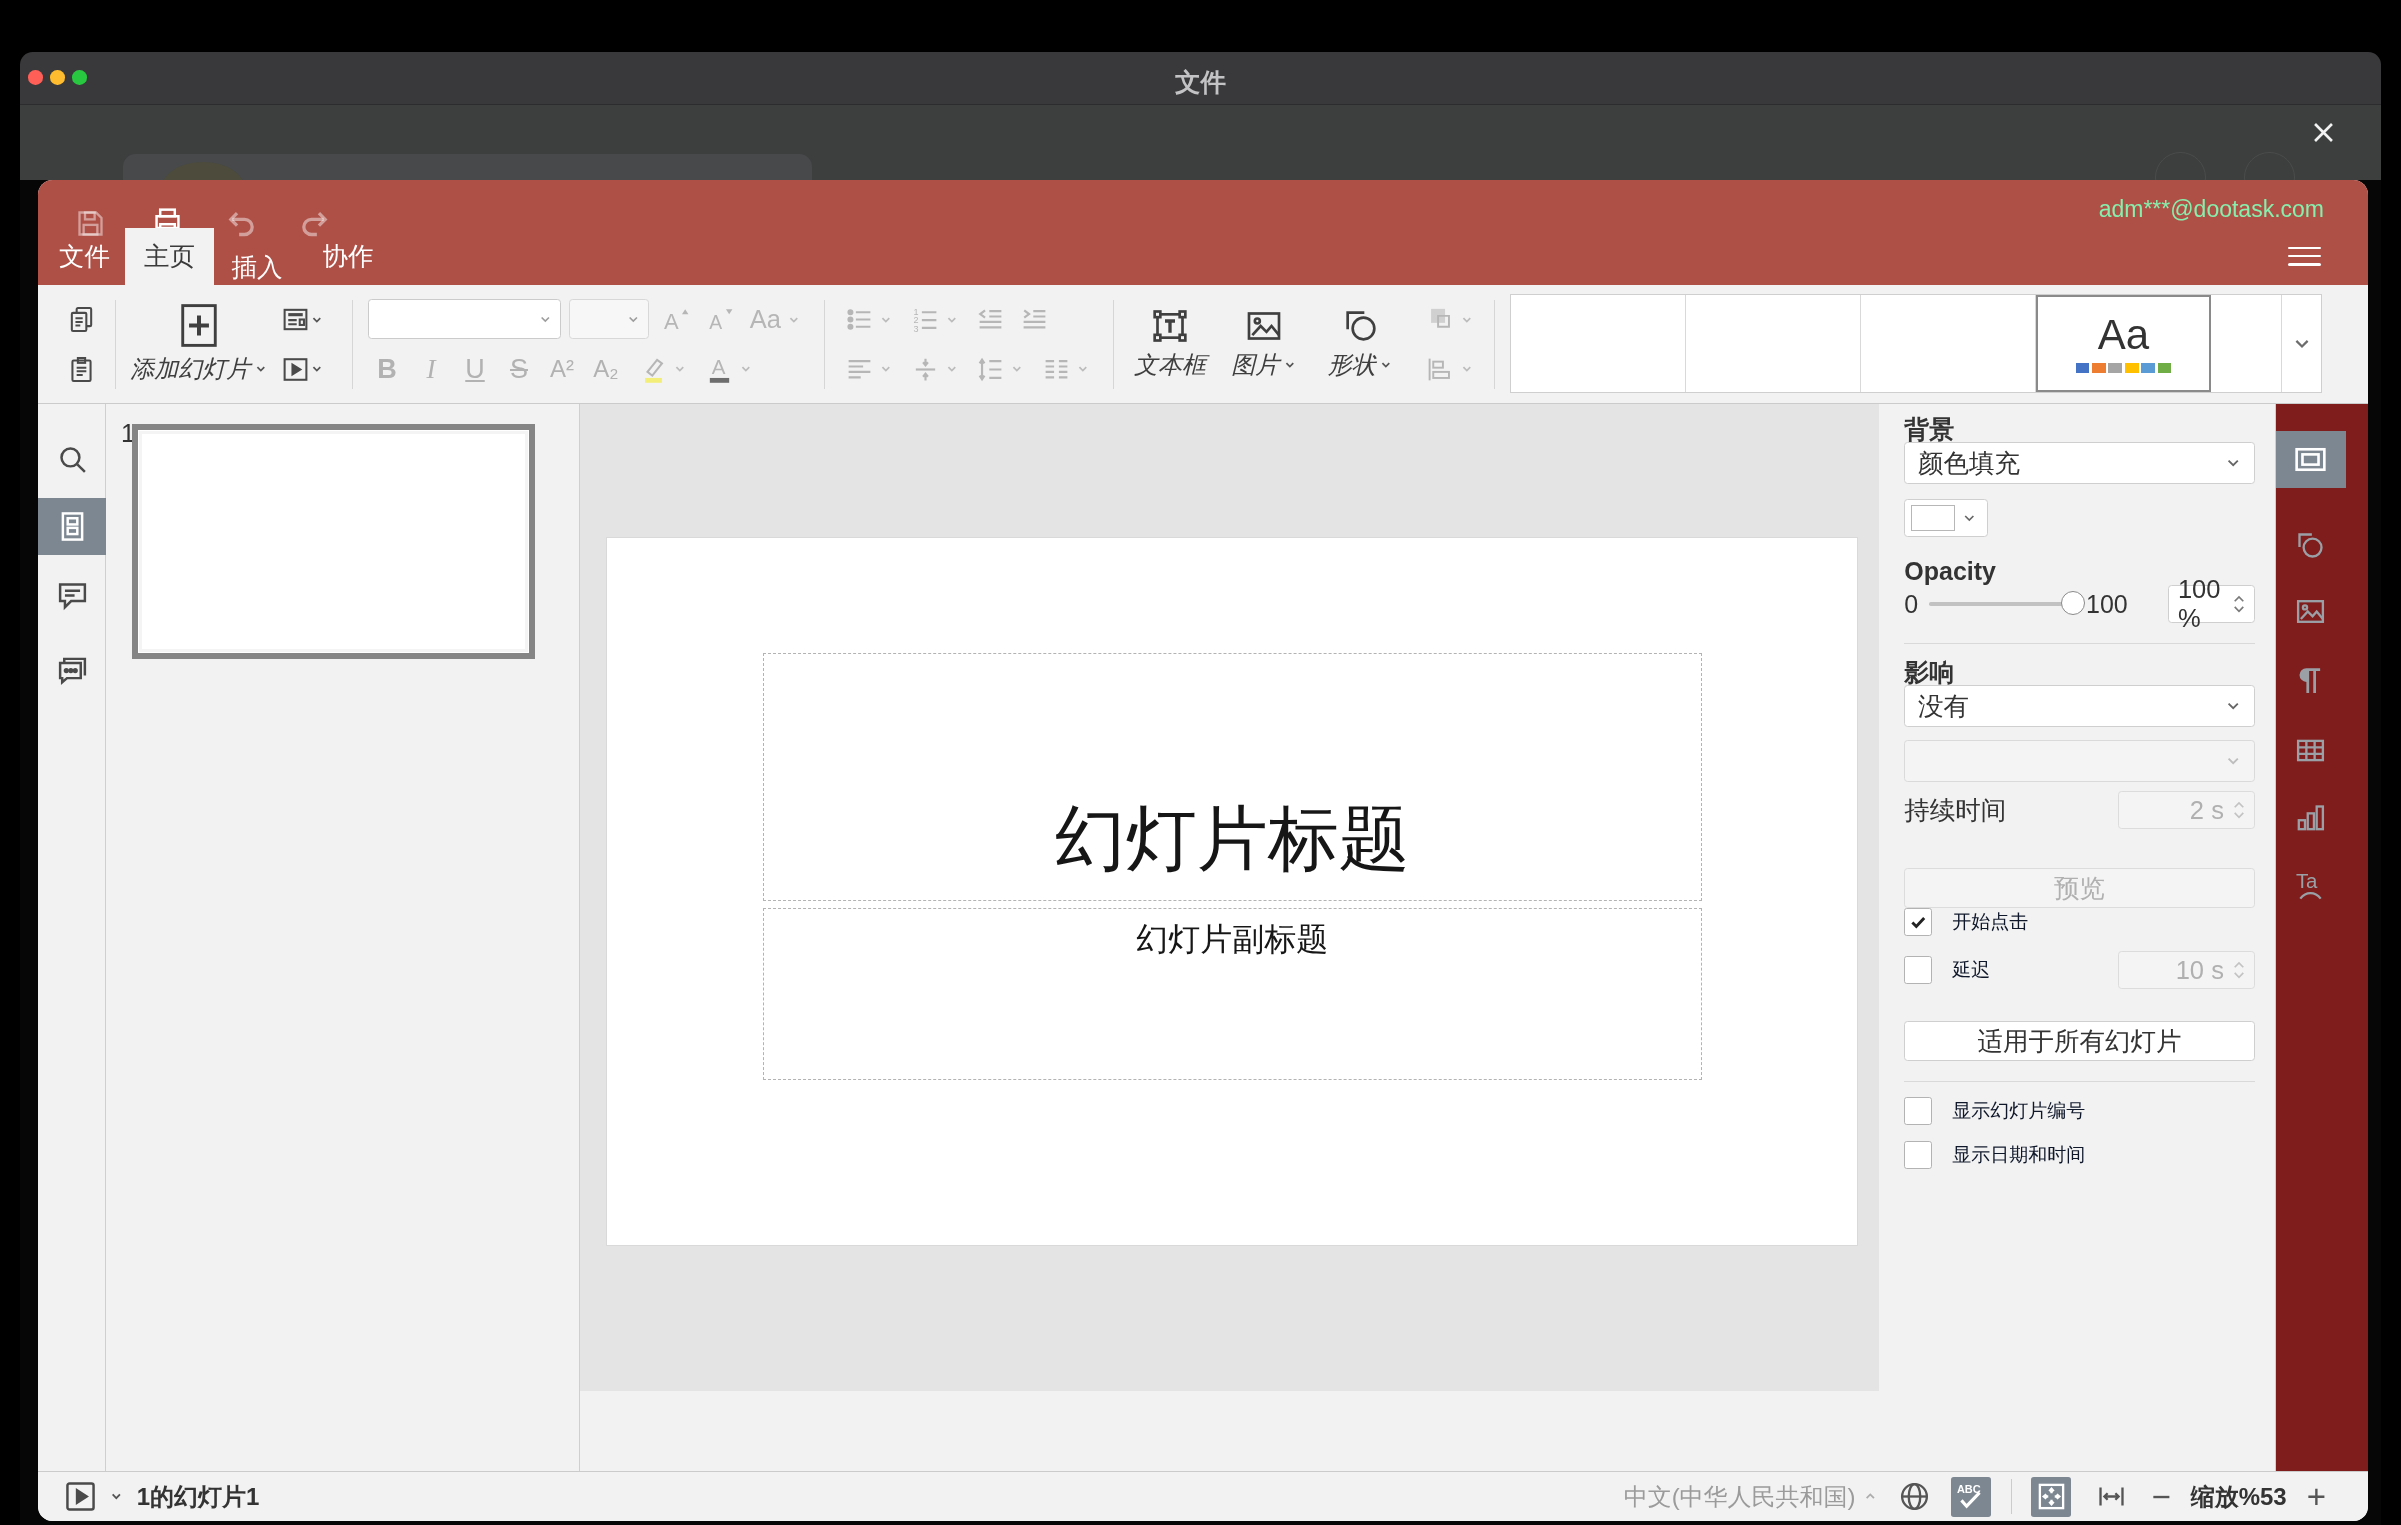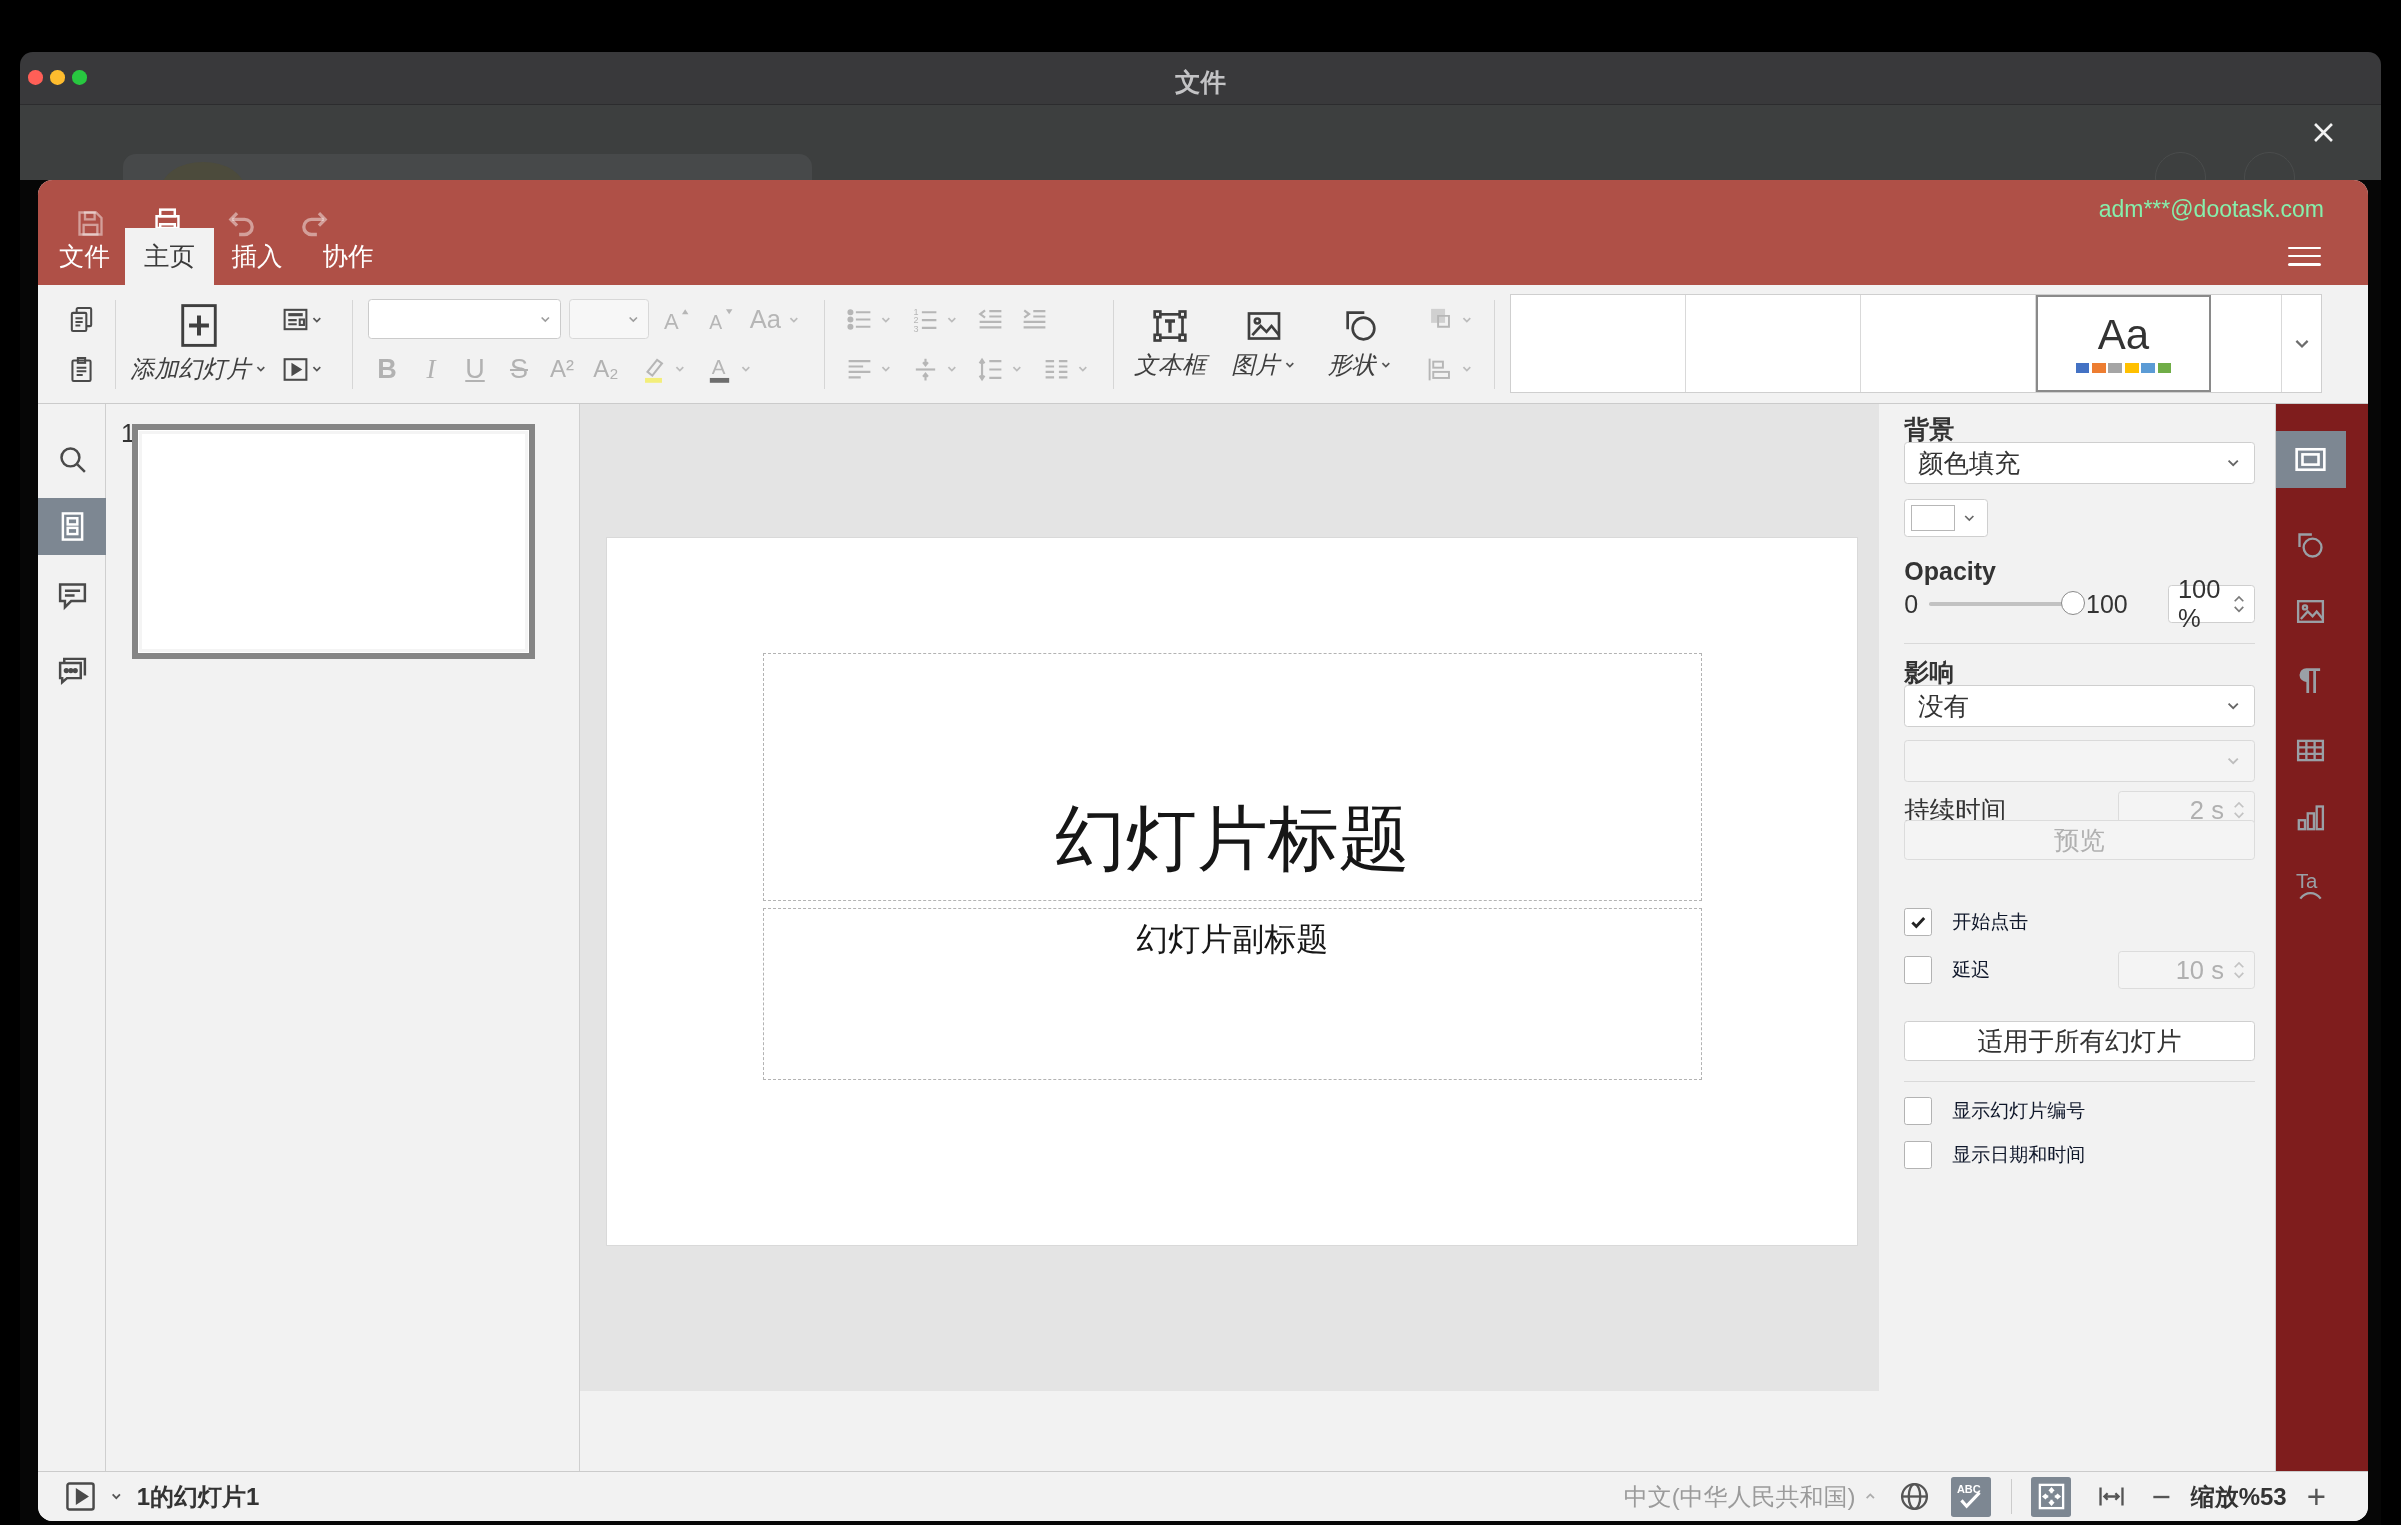--- a/index.html
+++ b/index.html
@@ -224,21 +224,21 @@
             <span></span>
           </div>
 
       <div class="tabs">
         <div class="tab" style="left:9px; width:75px;">
               <span>文件</span>
             </div>
         <div class="tab active" style="left:87px; width:89px;">
               <span>主页</span>
             </div>
-        <div class="tab" style="left:179px; width:80px;">
+        <div class="tab" style="left:179px; width:80px;align-items:flex-end;">
               <span>插入</span>
             </div>
         <div class="tab" style="left:270px; width:80px;">
               <span>协作</span>
             </div>
       </div>
     </div>
 
     <div class="toolbar">
 
@@ -732,21 +732,21 @@
             <span class="ud">
                   <svg width="12" height="8.2" viewBox="0 0 14 9" stroke="currentColor" stroke-width="2" fill="none">
                     <path d="M2 7 l5-5 5 5"></path>
                   </svg>
                   <svg width="12" height="8.2" viewBox="0 0 14 9" stroke="currentColor" stroke-width="2" fill="none">
                     <path d="M2 2 l5 5 5-5"></path>
                   </svg>
                 </span>
           </span>
         </div>
-        <div class="prow pbtn dis" style="top:416px;align-items:center;">
+        <div class="prow pbtn dis" style="top:464px;align-items:center;">
           <span>预览</span>
         </div>
         <div class="prow chk" style="top:504px;">
           <span class="box">
                 <svg width="18" height="18" viewBox="0 0 16 16" stroke="#222" stroke-width="2.6" fill="none">
                   <path d="M3 8.5 l3.5 3.5 L13.5 4.5"></path>
                 </svg>
               </span>
           <span>开始点击</span>
         </div>

